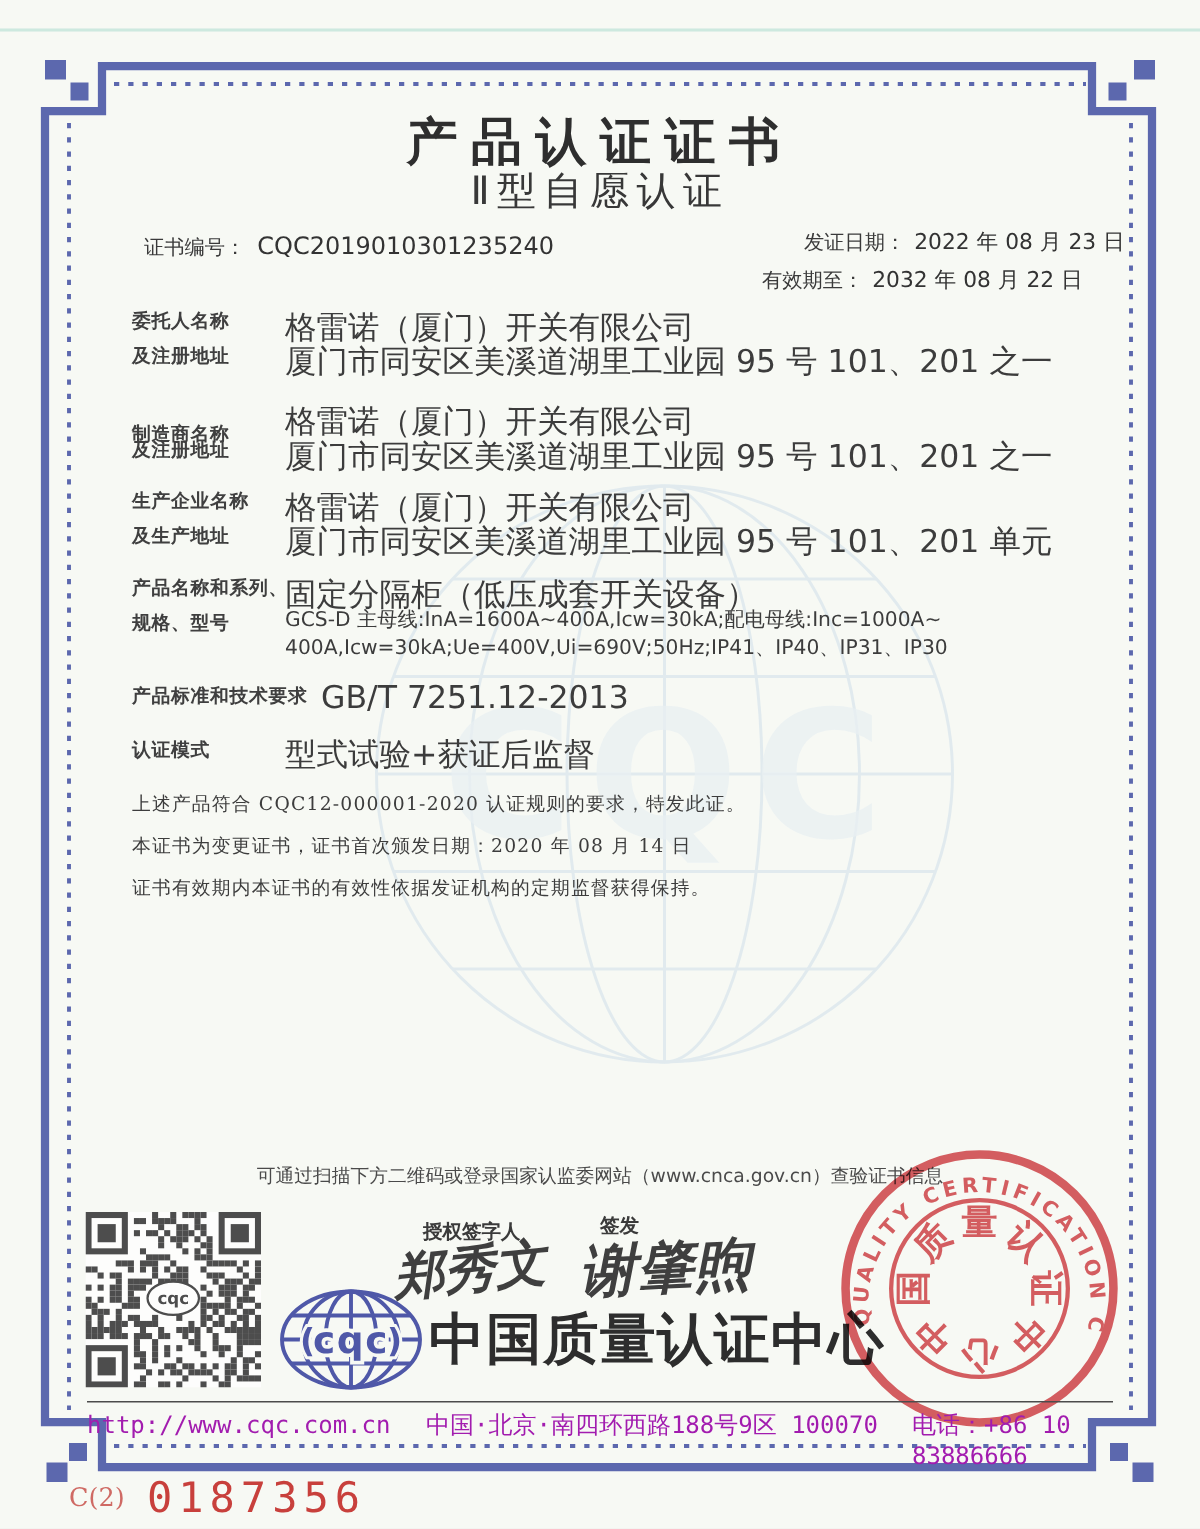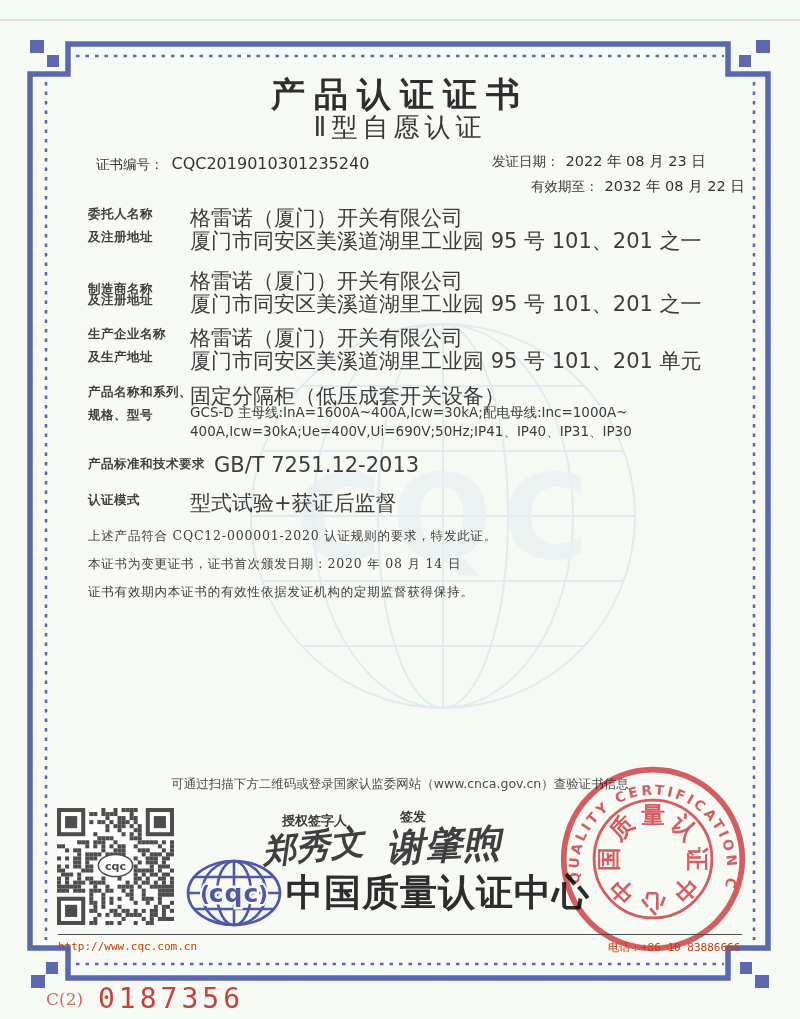--- a/index.html
+++ b/index.html
@@ -18,21 +18,21 @@
   .fvalue-sm{font-size:13.5px;color:#3c3c3c;}
   .certrow{font-size:13.5px;color:#3a3a3a;}
   .certrow .val{font-size:16px;margin-left:8px;color:#333;}
   .daterow .val{font-size:14.5px;margin-left:6px;color:#333;}
   .statement{font-size:12.5px;letter-spacing:0.8px;color:#3d3d3d;}
   .note{width:800px;text-align:center;font-size:12.5px;color:#4a4a4a;}
   .siglabel{font-size:13px;font-weight:bold;color:#3a3a3a;}
   .signame{font-family:"DejaVu Serif","Liberation Serif",serif;font-style:italic;font-weight:600;color:#3f3f3f;}
   .orgname{font-size:37px;font-weight:600;letter-spacing:1px;color:#2d2d2d;}
   .footer-rule{width:684px;border-top:1.5px solid #4c4c4c;}
-  .footer-text{font-family:"DejaVu Sans Mono","Liberation Mono",monospace;font-size:11px;color:#c2410c;}
+  .footer-text{font-family:"DejaVu Sans Mono","Liberation Mono",monospace;font-size:16px;color:#a21caf;}
   .serial-prefix{font-family:"DejaVu Serif","Liberation Serif",serif;font-size:17px;color:#cf6a64;}
   .serial-number{font-family:"DejaVu Sans Mono","Liberation Mono",monospace;font-size:28px;letter-spacing:4px;color:var(--serial_red);}
   .seal-wrap{mix-blend-mode:multiply;opacity:0.88;}
   .wm{opacity:0.5;pointer-events:none;}
 </style>
 </head>
 <body>
 
 <div id="page">
 
@@ -71,24 +71,24 @@
     </g>
     <text x="232" y="258" text-anchor="middle" font-size="118" font-weight="bold" letter-spacing="10" style="fill:#dce8f1" opacity="0.8">CQC</text>
   </svg>
 
   <div class="abs subtitle" style="left:0;top:110px;">Ⅱ型自愿认证</div>
   <div class="abs title" style="left:0;top:72px;">产品认证证书</div>
 
   <div class="abs certrow kai" style="left:96px;top:154px;text-align:center;">
     <span>证书编号：</span><span class="val" style="font-family:'DejaVu Sans','Liberation Sans',sans-serif;">CQC2019010301235240</span>
   </div>
-  <div class="abs certrow daterow kai" style="left:492px;top:152px;">
+  <div class="abs certrow daterow kai" style="left:536px;top:152px;">
     <span>发证日期：</span><span class="val" style="font-family:'DejaVu Sans','Liberation Sans',sans-serif;">2022 年 08 月 23 日</span>
   </div>
-  <div class="abs certrow daterow kai" style="left:531px;top:177px;">
+  <div class="abs certrow daterow kai" style="left:508px;top:177px;">
     <span>有效期至：</span><span class="val" style="font-family:'DejaVu Sans','Liberation Sans',sans-serif;">2032 年 08 月 22 日</span>
   </div>
 
   <div class="abs flabel" style="left:88px;top:206px;">委托人名称</div>
   <div class="abs flabel" style="left:88px;top:229px;">及注册地址</div>
   <div class="abs fvalue" style="left:190px;top:204px;">格雷诺（厦门）开关有限公司</div>
   <div class="abs fvalue" style="left:190px;top:227px;">厦门市同安区美溪道湖里工业园 95 号 101、201 之一</div>
 
   <div class="abs flabel" style="left:88px;top:269px;margin-top:12px;">制造商名称</div>
   <div class="abs flabel" style="left:88px;top:292px;">及注册地址</div>
@@ -458,18 +458,19 @@
       <text x="100" y="62" transform="rotate(0 100 100)">量</text>
       <text x="100" y="62" transform="rotate(45 100 100)">认</text>
       <text x="100" y="62" transform="rotate(90 100 100)">证</text>
       <text x="100" y="62" transform="rotate(135 100 100)">中</text>
       <text x="100" y="62" transform="rotate(180 100 100)">心</text>
     </g>
   </svg>
 
   <div class="abs footer-rule" style="left:58px;top:934px;"></div>
   <div class="abs footer-text" style="left:58px;top:940px;">http://www.cqc.com.cn</div>
+  <div class="abs footer-text" style="left:284px;top:940px;">中国·北京·南四环西路188号9区  100070</div>
   <div class="abs footer-text" style="left:608px;top:940px;">电话：+86 10 83886666</div>
 
   <div class="abs serial-prefix" style="left:46px;top:989px;">C(2)</div>
   <div class="abs serial-number" style="left:98px;top:982px;">0187356</div>
 
 </div>
 
 </body></html>

